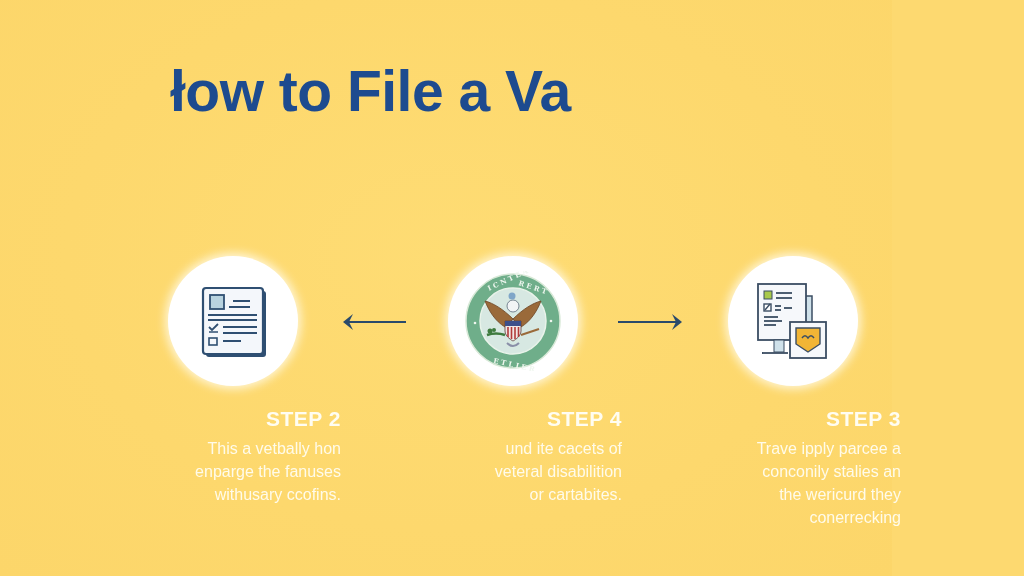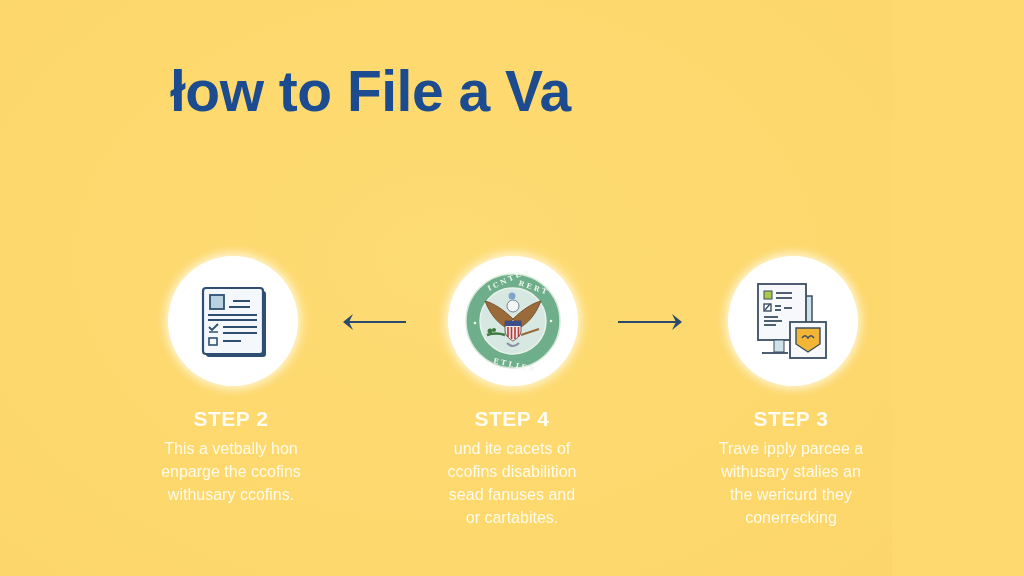--- a/index.html
+++ b/index.html
@@ -27,21 +27,21 @@
       border-radius: 50%;
       background: #ffffff;
       box-shadow: 0 0 10px 3px rgba(255, 248, 225, 0.9);
       display: flex; align-items: center; justify-content: center;
     }
     .circle svg { display: block; }
 
     .arrow { position: absolute; }
 
     .step {
-      position: absolute; width: 220px; text-align: center;
+      position: absolute; width: 220px; text-align: right;
       color: #fffbea;
     }
     .step .label {
       font-weight: bold; font-size: 21px; letter-spacing: 0.5px;
       line-height: 24px; margin-bottom: 6px;
       color: #fffdf2;
     }
     .step .body {
       font-size: 16px; line-height: 23px;
     }
@@ -146,38 +146,37 @@
       <rect x="42" y="46" width="36" height="36" fill="#f6f8fb" stroke="#3b4d63" stroke-width="1.8"></rect>
       <path d="M48 52 H72 V68 L60 76 L48 68 Z" fill="#f2b535" stroke="#3b4d63" stroke-width="1.4"></path>
       <path d="M54 62 C56 59 58 59 60 62 C62 59 64 59 66 62" fill="none" stroke="#3b4d63" stroke-width="1.4"></path>
     </svg>
   </div>
 
   <div class="step" style="left:121px; top:407px;">
     <div class="label">STEP 2</div>
     <div class="body">
       <span>This a vetbally hon</span>
-      <span>enparge the ccofins</span>
+      <span>enparge the fanuses</span>
       <span>withusary ccofins.</span>
     </div>
   </div>
 
   <div class="step" style="left:402px; top:407px;">
     <div class="label">STEP 4</div>
     <div class="body">
       <span>und ite cacets of</span>
-      <span>ccofins disabilition</span>
-      <span>sead fanuses and</span>
+      <span>veteral disabilition</span>
       <span>or cartabites.</span>
     </div>
   </div>
 
   <div class="step" style="left:681px; top:407px;">
     <div class="label">STEP 3</div>
     <div class="body">
       <span>Trave ipply parcee a</span>
-      <span>withusary stalies an</span>
+      <span>conconily stalies an</span>
       <span>the wericurd they</span>
       <span>conerrecking</span>
     </div>
   </div>
 
 </div>
 
 </body></html>

